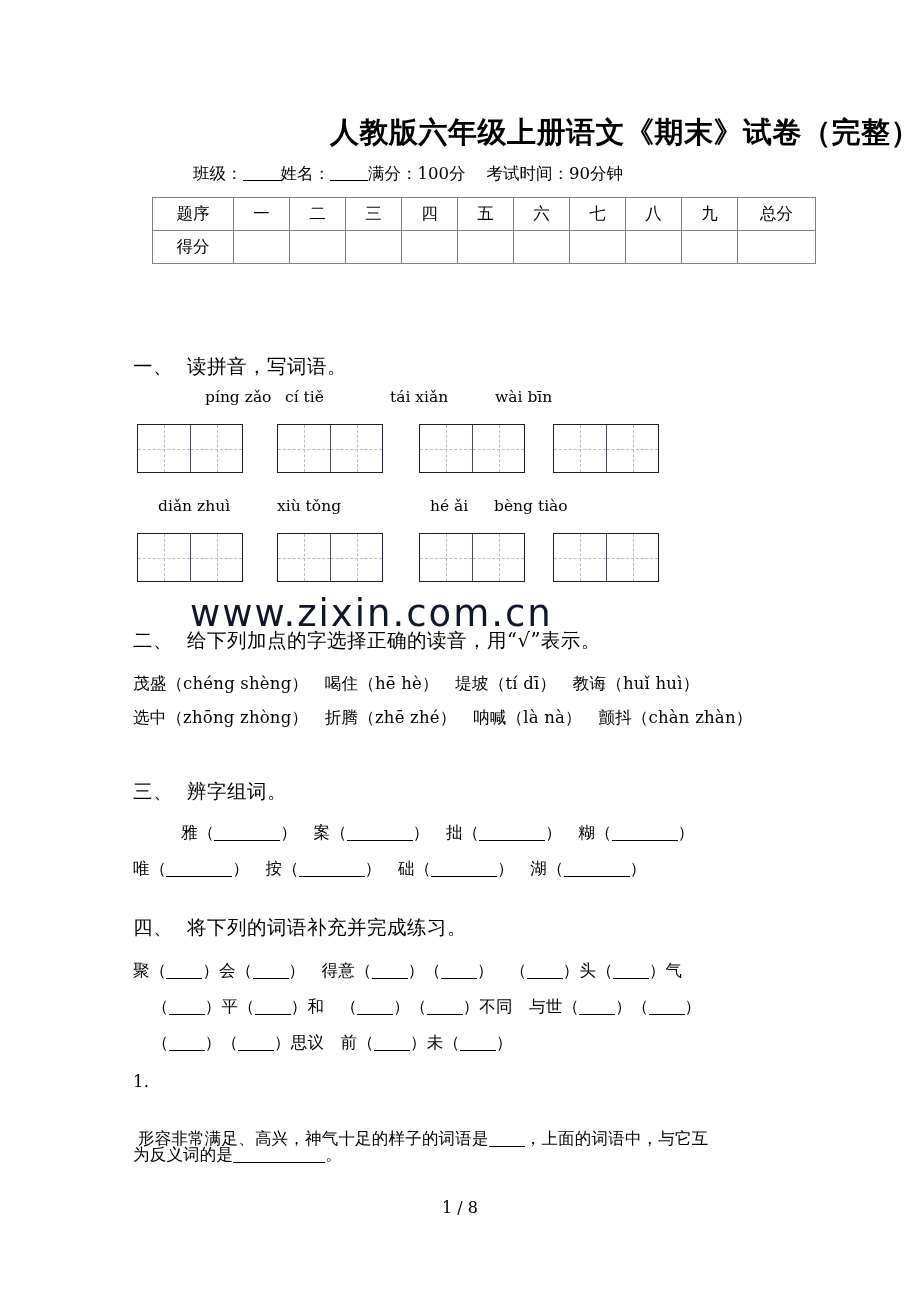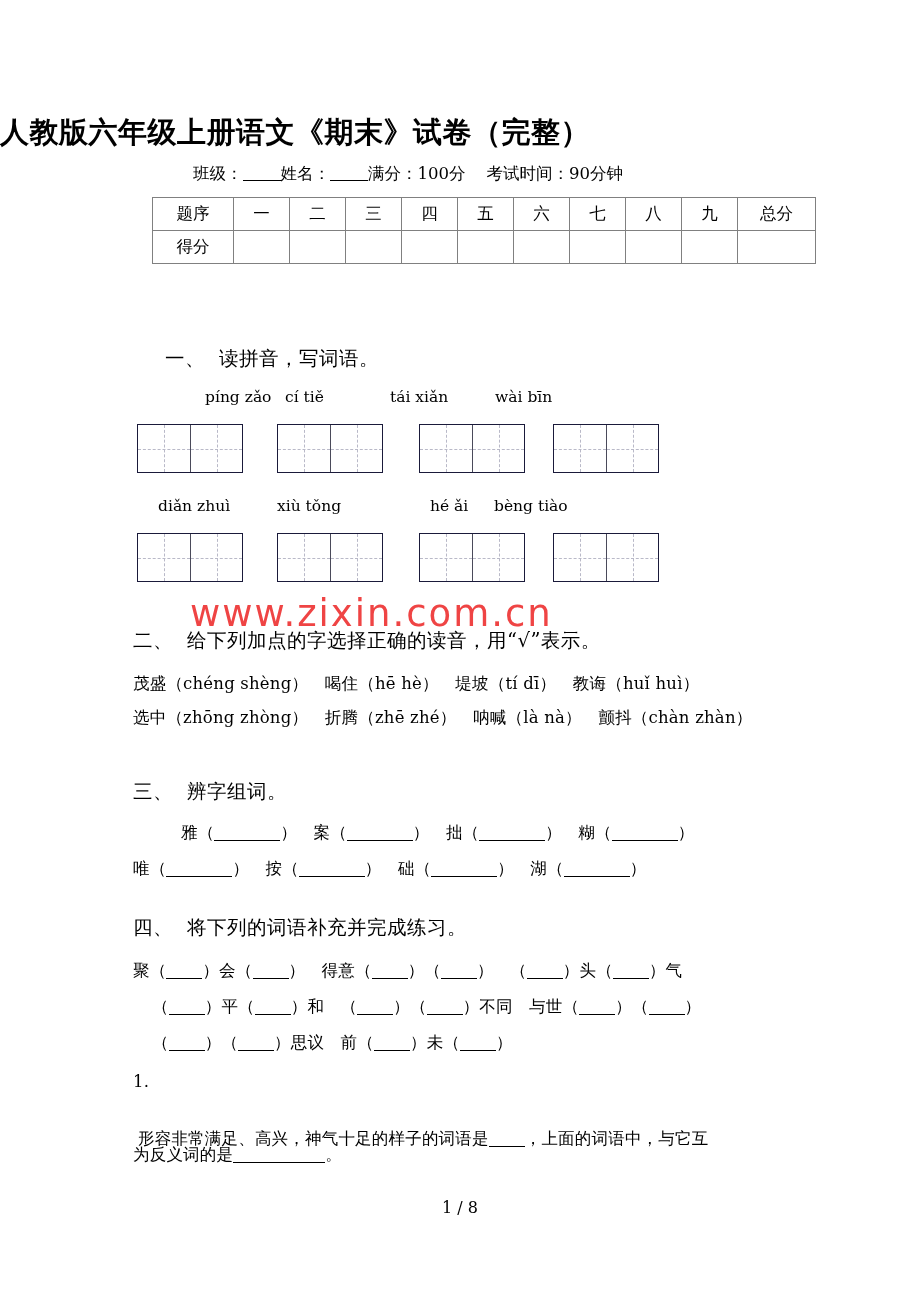--- a/index.html
+++ b/index.html
@@ -24,35 +24,35 @@
   }
 
   
   .watermark {
     position: absolute;
     left: 190px;
     top: 592px;
     font-family: "DejaVu Sans", "Liberation Sans", sans-serif;
     font-size: 37px;
     letter-spacing: 2px;
-    color: #ef4444;
+    color: #0f172a;
     white-space: nowrap;
     z-index: 0;
     user-select: none;
   }
 
   .content { position: relative; z-index: 2; }
 
   
   .doc-title {
     position: absolute;
     top: 113px;
     left: 0;
     width: 920px;
-    text-align: left;
+    text-align: right;
     font-size: 29px;
     font-weight: bold;
     letter-spacing: 0.5px;
     white-space: nowrap;
   }
   .doc-subtitle {
     position: absolute;
     top: 163px;
     left: 0;
     width: 816px;
@@ -218,21 +218,21 @@
         <td class="num"></td>
         <td class="num"></td>
         <td class="num"></td>
         <td class="num"></td>
         <td class="num"></td>
         <td class="tot"></td>
       </tr>
     </tbody>
       </table>
 
-    <div class="sec-head" style="top:345px;left:133px;margin-left:32px;">
+    <div class="sec-head" style="top:353px;left:133px;">
       <span class="idx">一、</span><span>读拼音，写词语。</span>
     </div>
 
     <div class="pinyin" style="top:388px;left:158px;margin-left:47px;">píng zǎo</div>
     <div class="pinyin" style="top:388px;left:285px;">cí tiě</div>
     <div class="pinyin" style="top:388px;left:390px;">tái xiǎn</div>
     <div class="pinyin" style="top:388px;left:495px;">wài bīn</div>
 
     <div class="tzg" style="top:424px;left:137px;">
       <div class="cell"></div>

